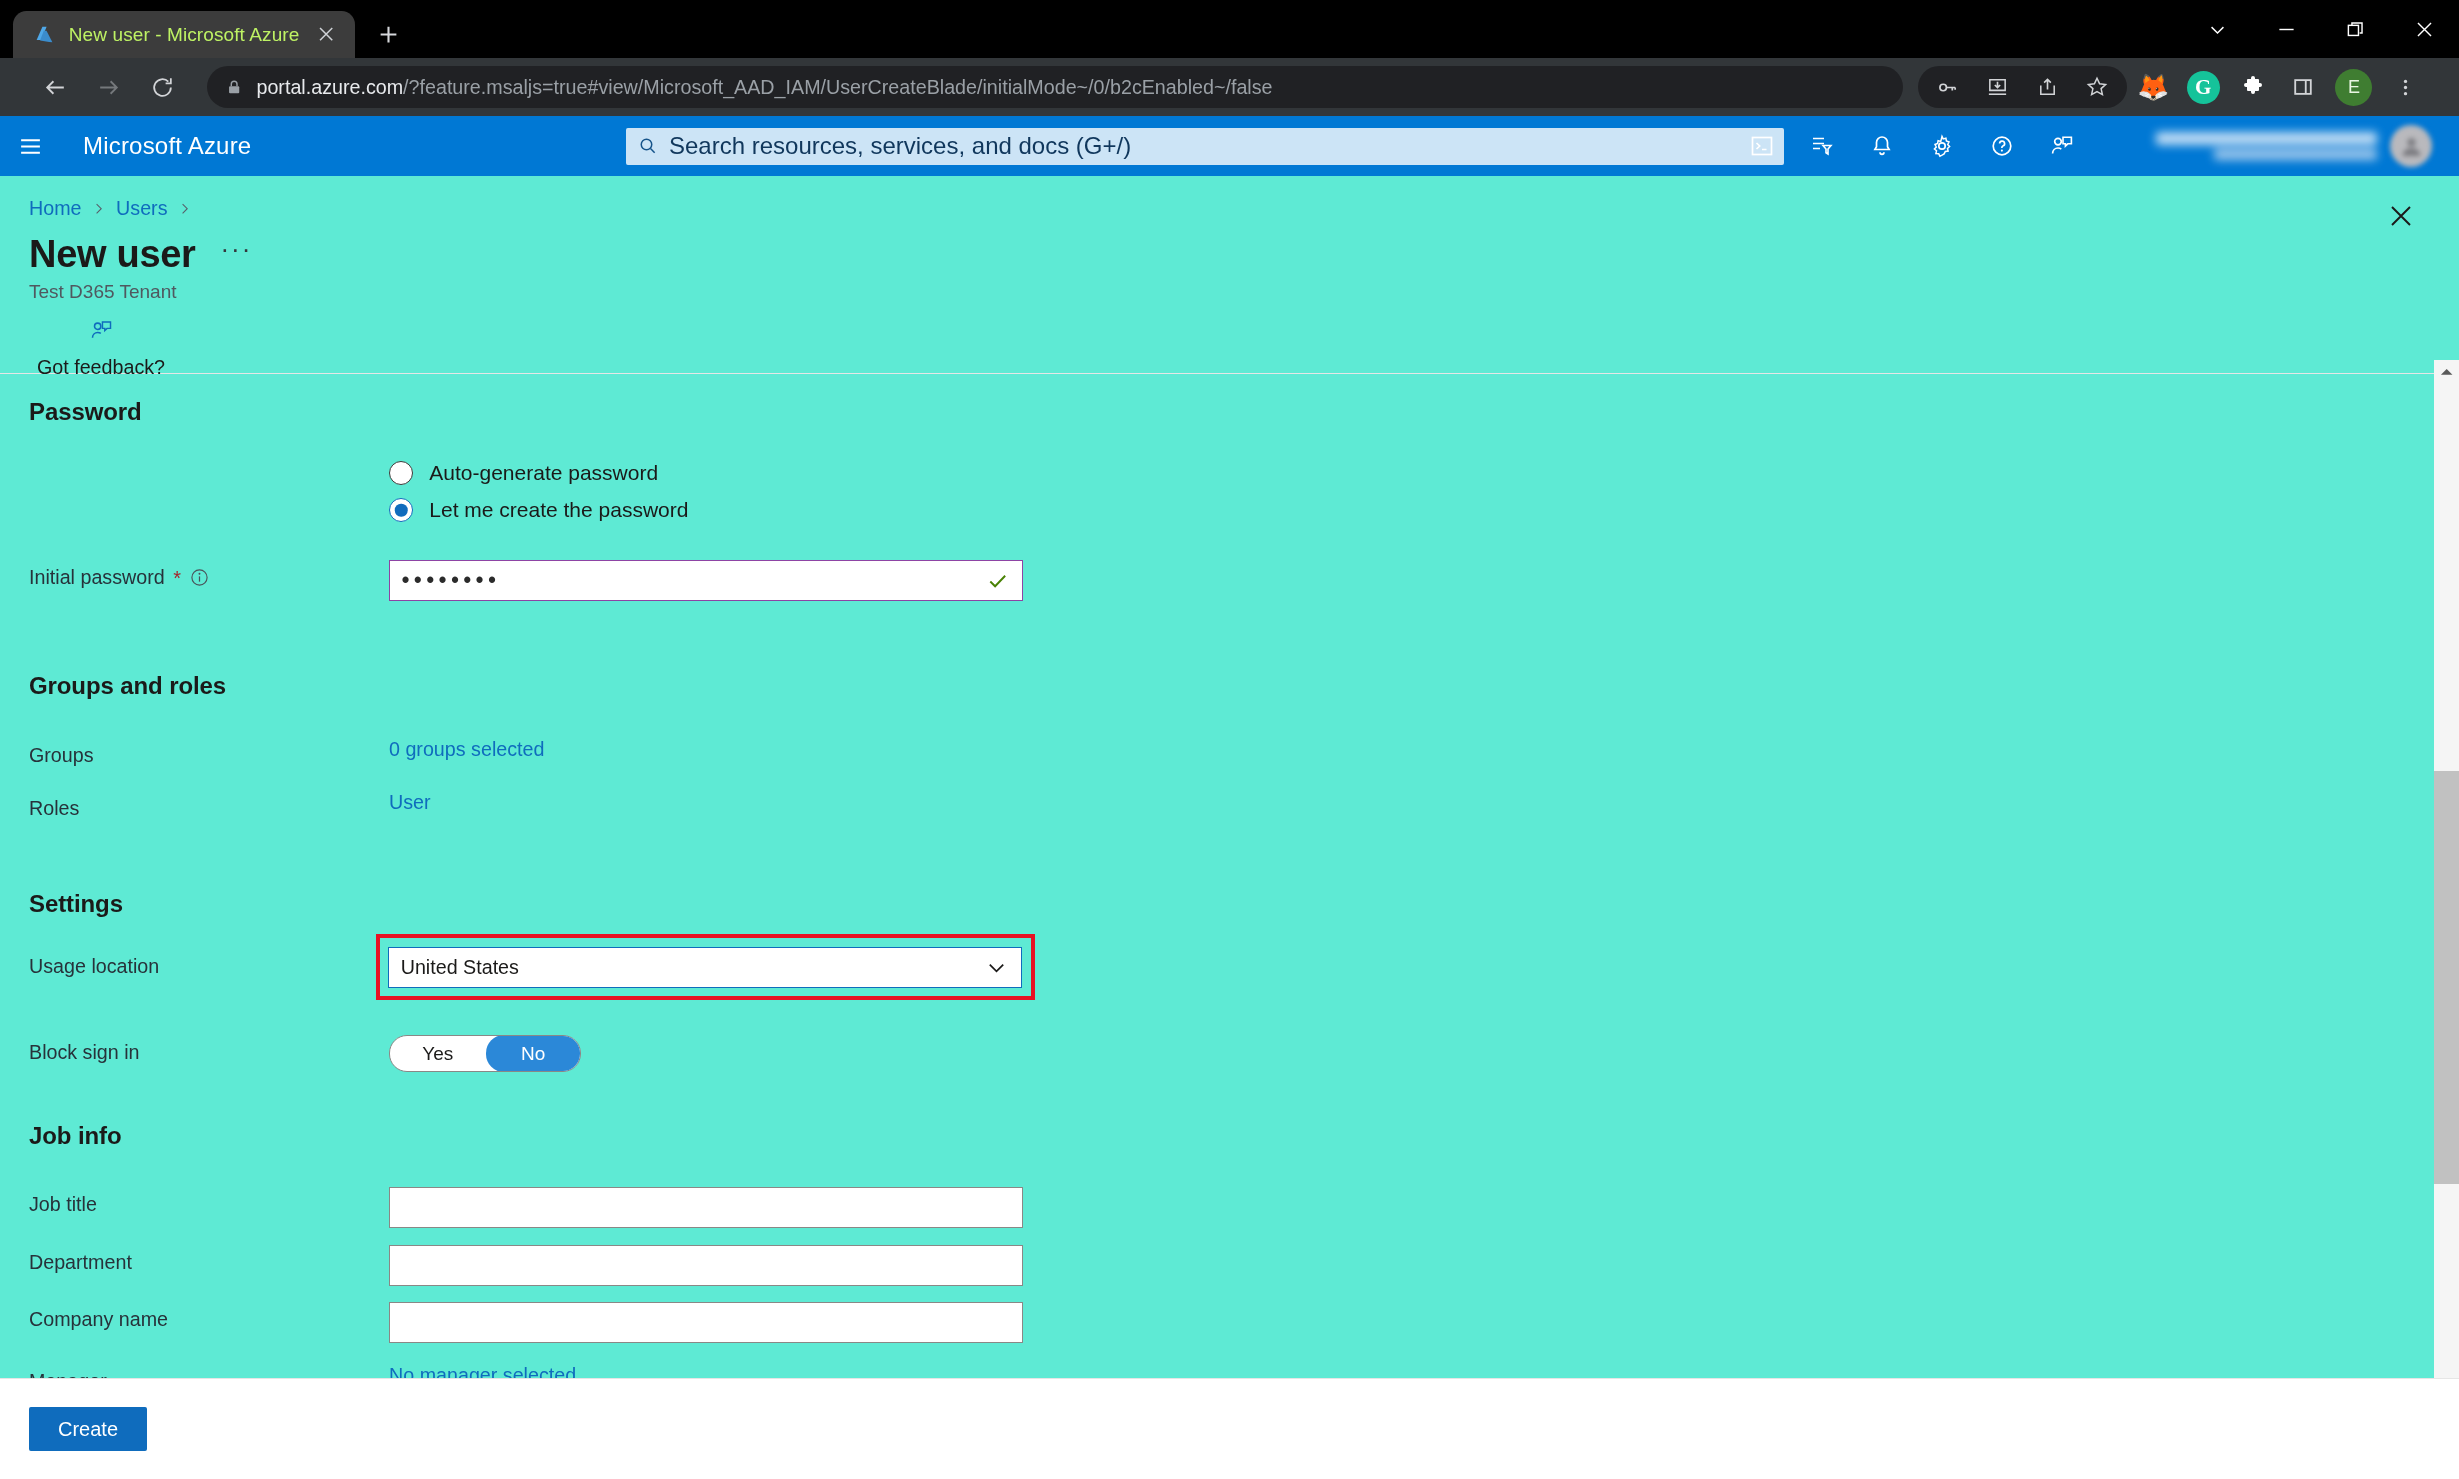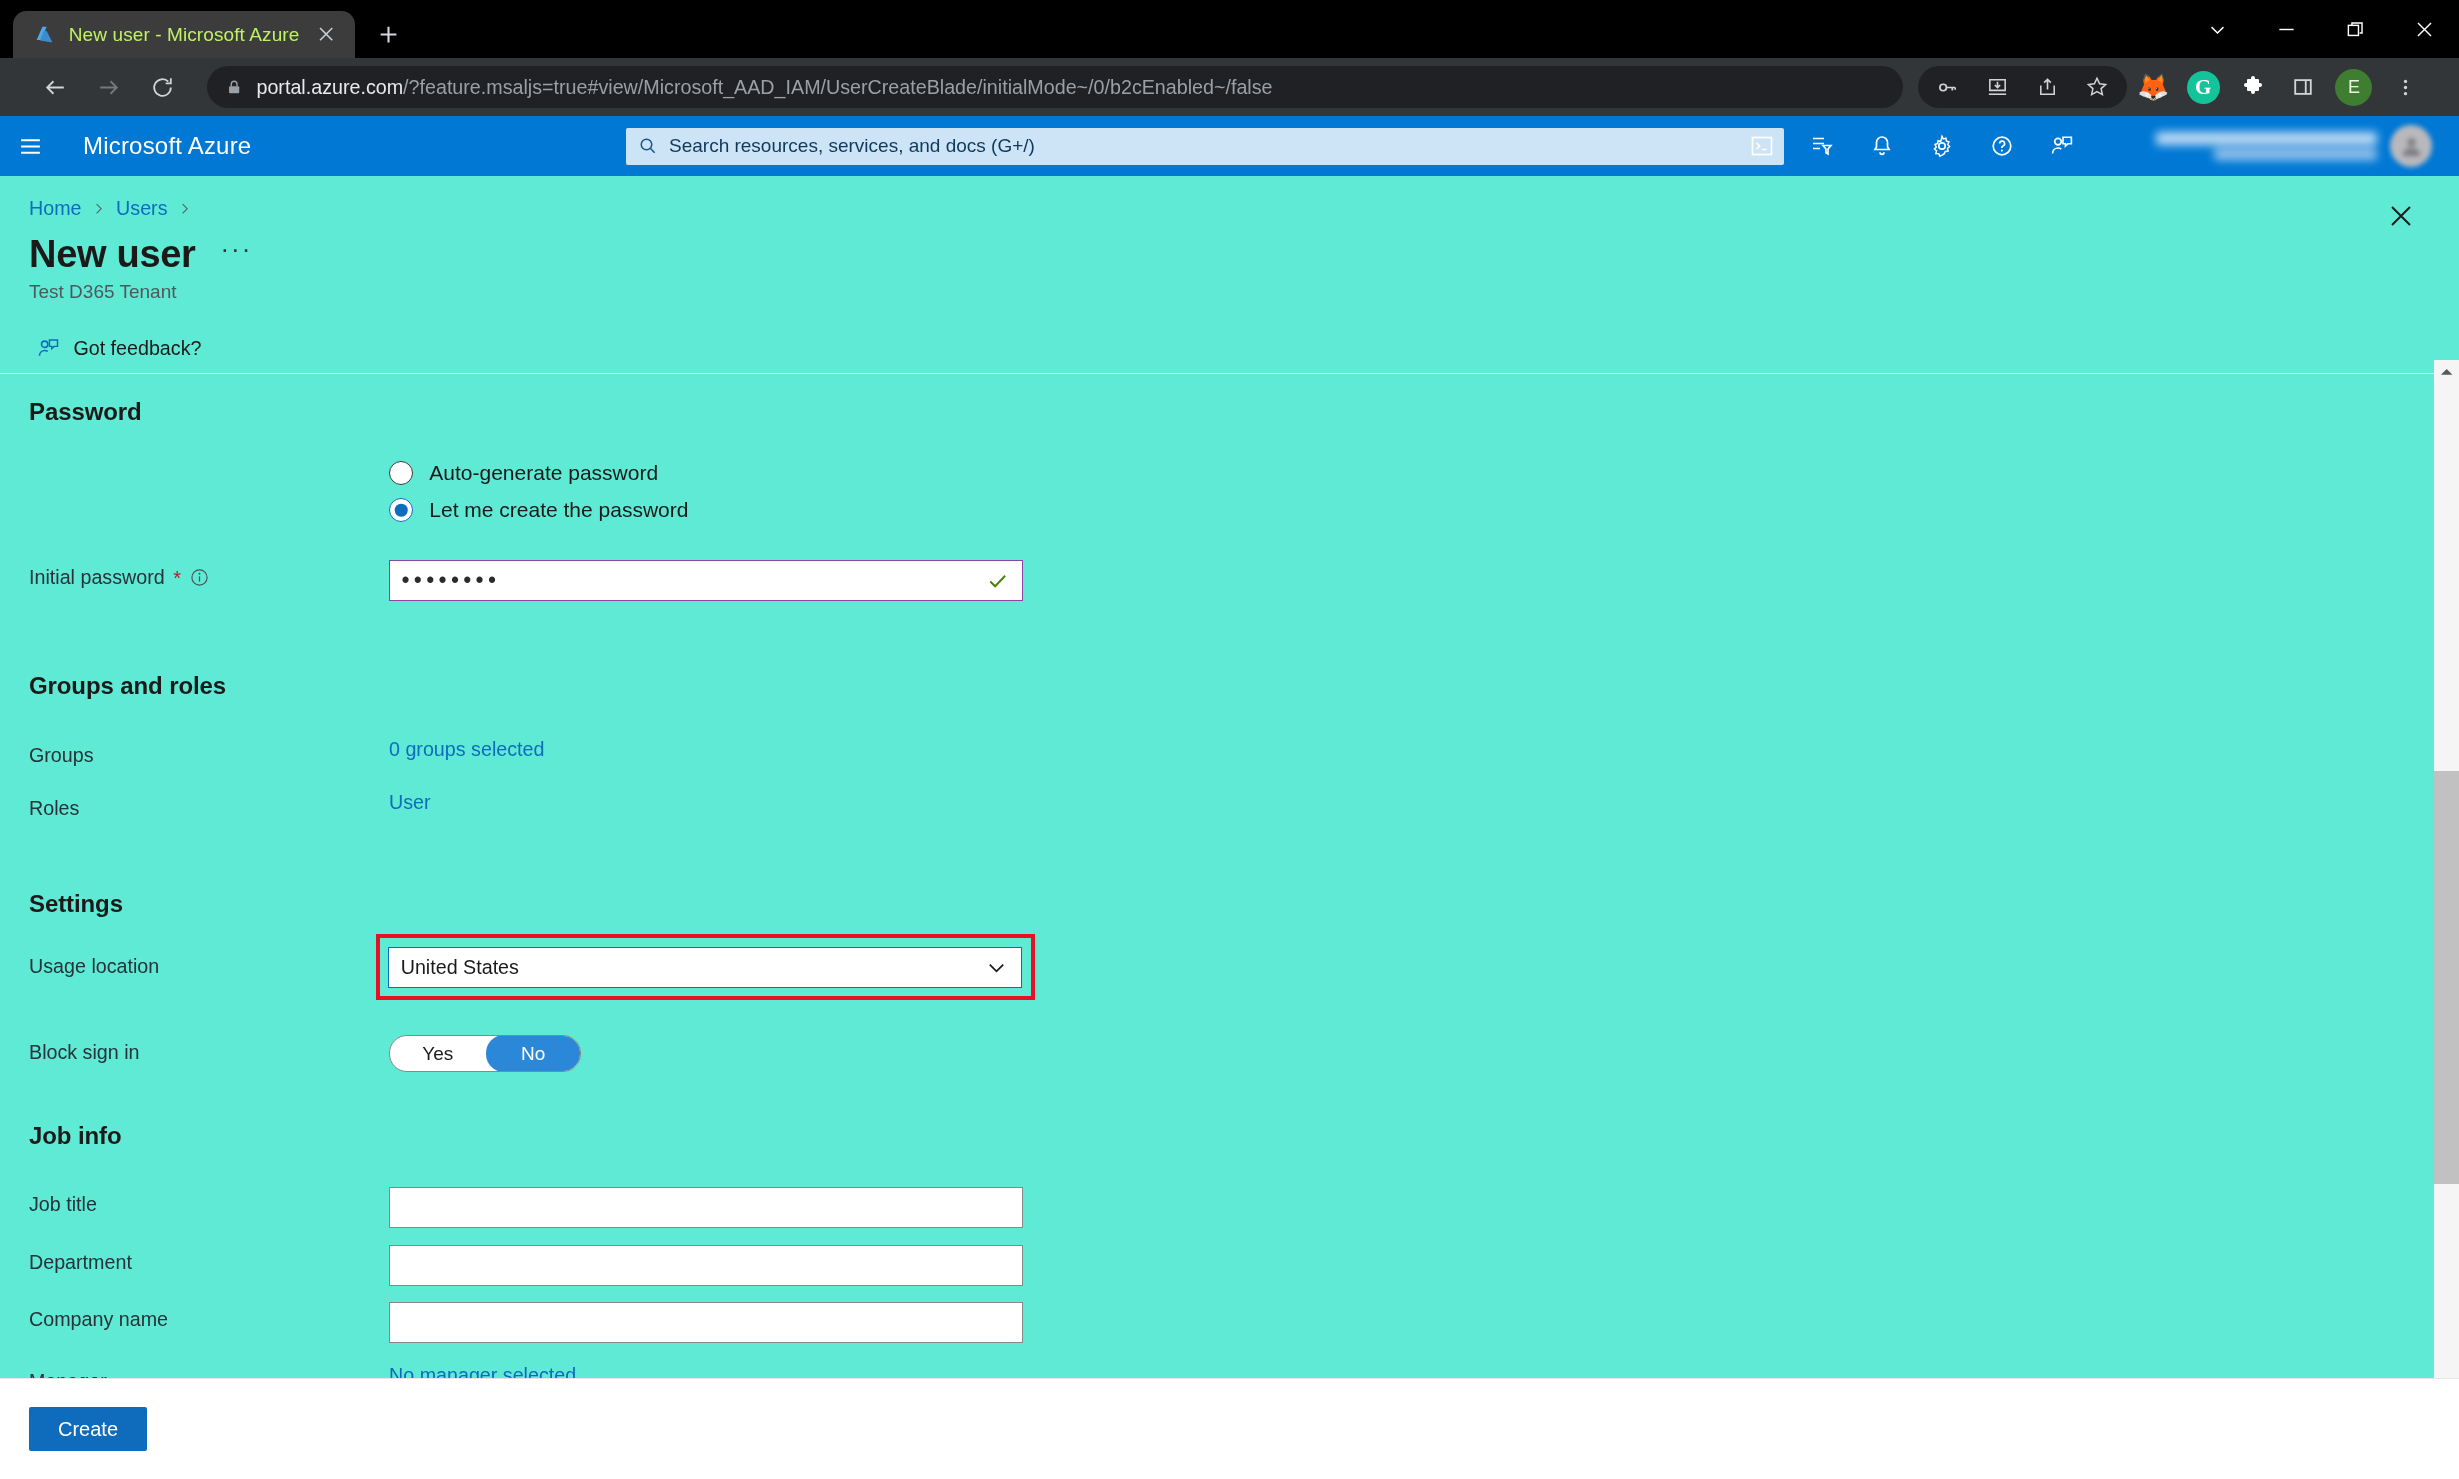--- a/index.html
+++ b/index.html
@@ -106,21 +106,21 @@
   .az-brand {
     color: #ffffff; font-size: 24px; letter-spacing: 0.2px; margin-left: 23px;
     white-space: nowrap;
   }
   .az-search {
     position: absolute; left: 626px; width: 1158px; height: 37px;
     background: #cce4f6; border-radius: 1.9px; display: flex; align-items: center;
     padding: 0 11.5px; gap: 11.5px;
   }
   .az-search-icon { color: #16548a; display: flex; align-items: center; flex: 0 0 19px; }
-  .az-search-ph { color: #10375c; font-size: 19px; }
+  .az-search-ph { color: #10375c; font-size: 24px; }
   .az-header-right {
     position: absolute; right: 0; top: 0; height: 60px;
     display: flex; align-items: center; padding-right: 9.6px;
   }
   .az-icon {
     width: 60px; height: 60px; display: flex; align-items: center; justify-content: center;
     color: #ffffff; flex: 0 0 60px;
   }
   .az-account {
     width: 298px; height: 50px; display: flex; flex-direction: column;
@@ -148,21 +148,21 @@
   .blade-subtitle { font-size: 19px; color: #50585f; margin-top: 5.8px; }
   .blade-close {
     position: absolute; right: 37px; top: 19px; width: 42px; height: 42px;
     display: flex; align-items: center; justify-content: center; color: #1b1a19;
   }
 
   .cmdbar {
     margin-top: 21px; height: 50px; border-bottom: 1px solid #e6e6e6;
     display: flex; align-items: center; padding-left: 37px;
   }
-  .cmd-item { display: flex; align-items: center; gap: 13.4px; color: #1b1a19; font-size: 19.7px; }
+  .cmd-item { display: flex; align-items: center; gap: 13.4px; color: #1b1a19; font-size: 19.7px; flex-direction: column; }
   .cmd-icon { color: #0f6cbd; display: flex; align-items: center; }
 
   .form-scroll {
     position: absolute; left: 0; right: 0; top: 184px; bottom: 101px;
     overflow: hidden; padding-left: 29px;
   }
   .sec-title {
     font-size: 24px; font-weight: 700; color: #1b1a19; letter-spacing: -0.1px;
   }
   .frow { display: flex; align-items: flex-start; }

